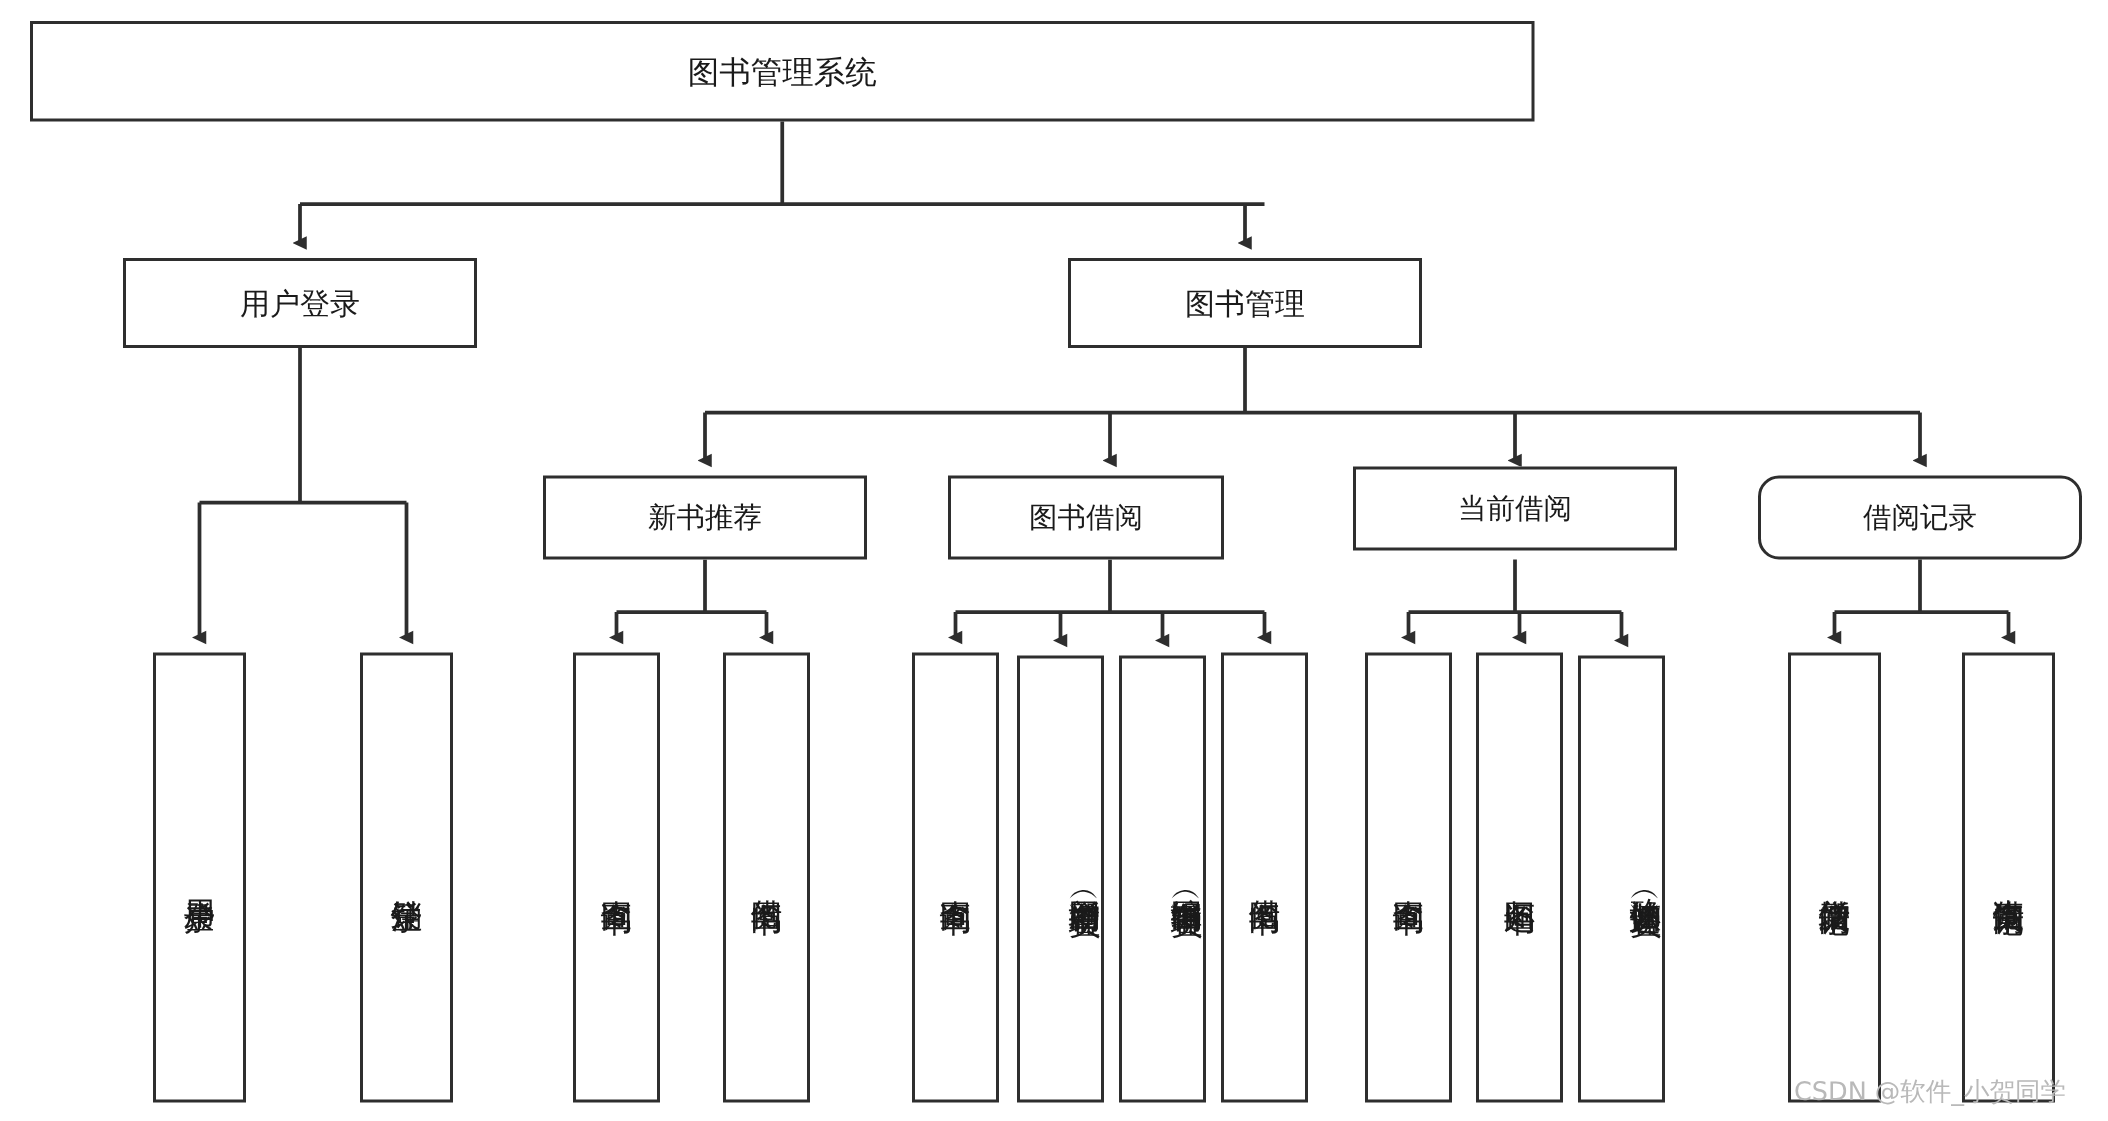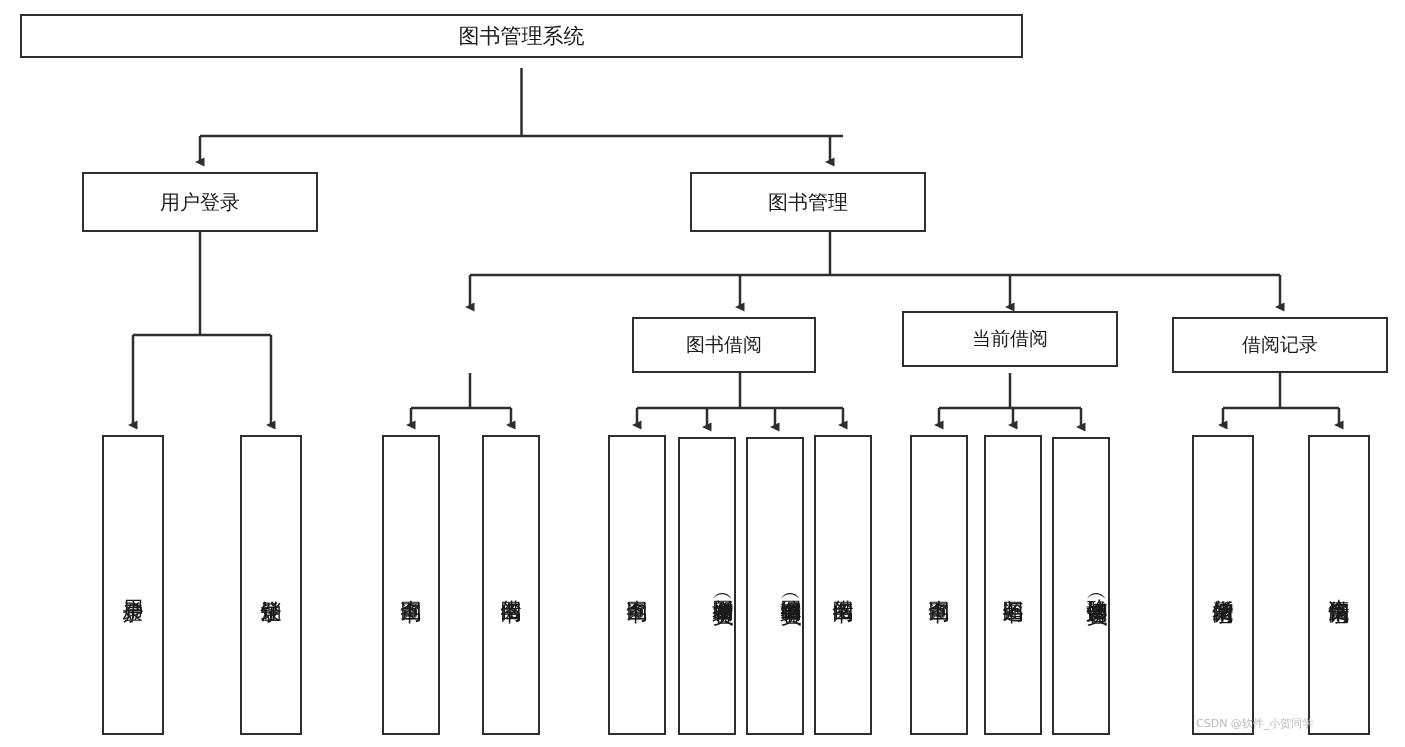--- a/index.html
+++ b/index.html
@@ -60,21 +60,21 @@
     align-items: center;
   }
   .leaf-text {
     writing-mode: vertical-rl;
     text-orientation: upright;
     white-space: nowrap;
     display: block;
   }
   .watermark {
     position: absolute;
-    font-size: 11px;
+    font-size: 17px;
     color: #b9b9b9;
     white-space: nowrap;
     z-index: 3;
     font-family: "DejaVu Sans", "Liberation Sans", sans-serif;
   }
 </style>
 </head>
 <body>
 
 <div id="canvas">
@@ -122,38 +122,41 @@
       <path d="M 1013 408 L 1013 425" marker-end="url(#arrow)"></path>
       <path d="M 1081 408 L 1081 427" marker-end="url(#arrow)"></path>
 
       <path d="M 1280 373 L 1280 408"></path>
       <path d="M 1223 408 L 1339 408"></path>
       <path d="M 1223 408 L 1223 425" marker-end="url(#arrow)"></path>
       <path d="M 1339 408 L 1339 425" marker-end="url(#arrow)"></path>
     </g>
   </svg>
 
-  <div class="node root" style="left:20px; top:14px; width:1003px; height:44px;">
+  <div class="node root" style="left:20px; top:14px; width:1003px; height:67px;">
     <span>图书管理系统</span>
   </div>
 
   <div class="node level2" style="left:82px; top:172px; width:236px; height:60px;">
     <span>用户登录</span>
   </div>
-  <div class="node level2" style="left:690px; top:172px; width:236px; height:60px;">
+  <div class="node level2" style="left:712px; top:172px; width:236px; height:60px;">
     <span>图书管理</span>
   </div>
 
+  <div class="node level3" style="left:362px; top:317px; width:216px; height:56px;">
+    <span>新书推荐</span>
+  </div>
   <div class="node level3" style="left:632px; top:317px; width:184px; height:56px;">
     <span>图书借阅</span>
   </div>
   <div class="node level3" style="left:902px; top:311px; width:216px; height:56px;">
     <span>当前借阅</span>
   </div>
-  <div class="node level3" style="left:1172px; top:317px; width:216px; height:56px;">
+  <div class="node level3" style="left:1172px; top:317px; width:216px; height:56px;border-radius:14px;">
     <span>借阅记录</span>
   </div>
 
   <div class="node leaf centered" style="left:102px; top:435px; width:62px; height:300px;">
     <span class="leaf-text">用户登录</span>
   </div>
   <div class="node leaf centered" style="left:240px; top:435px; width:62px; height:300px;">
     <span class="leaf-text">注销登录</span>
   </div>
 

